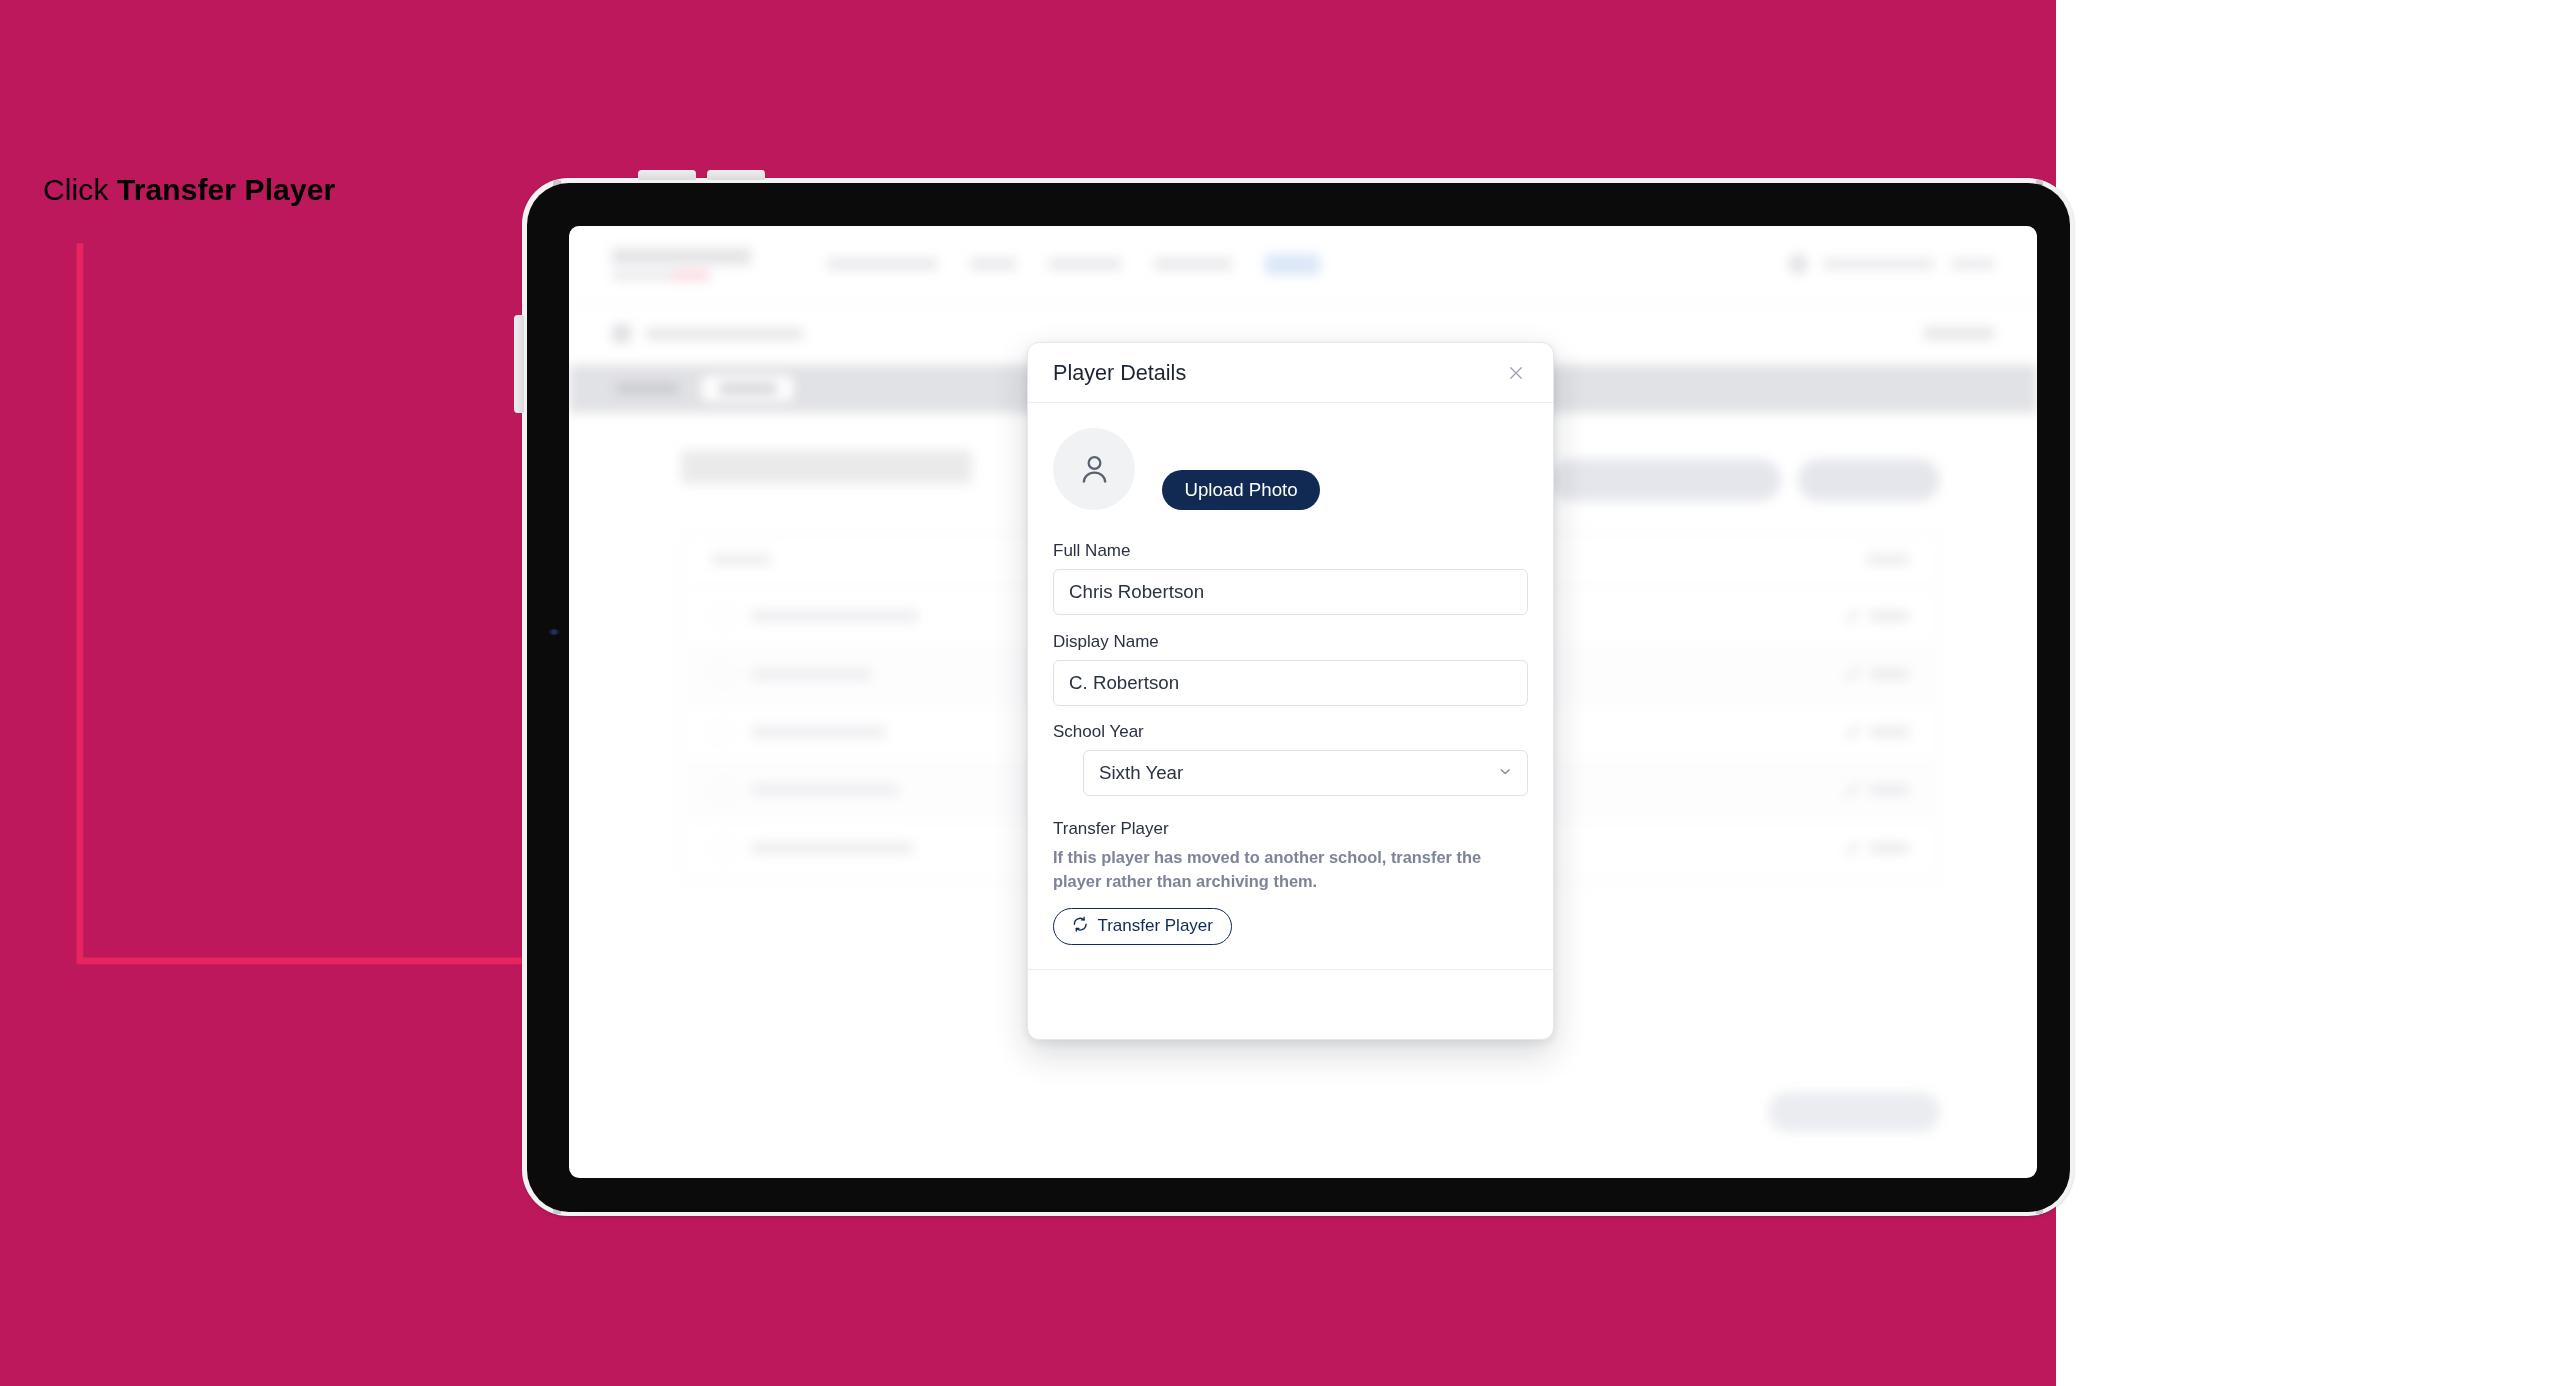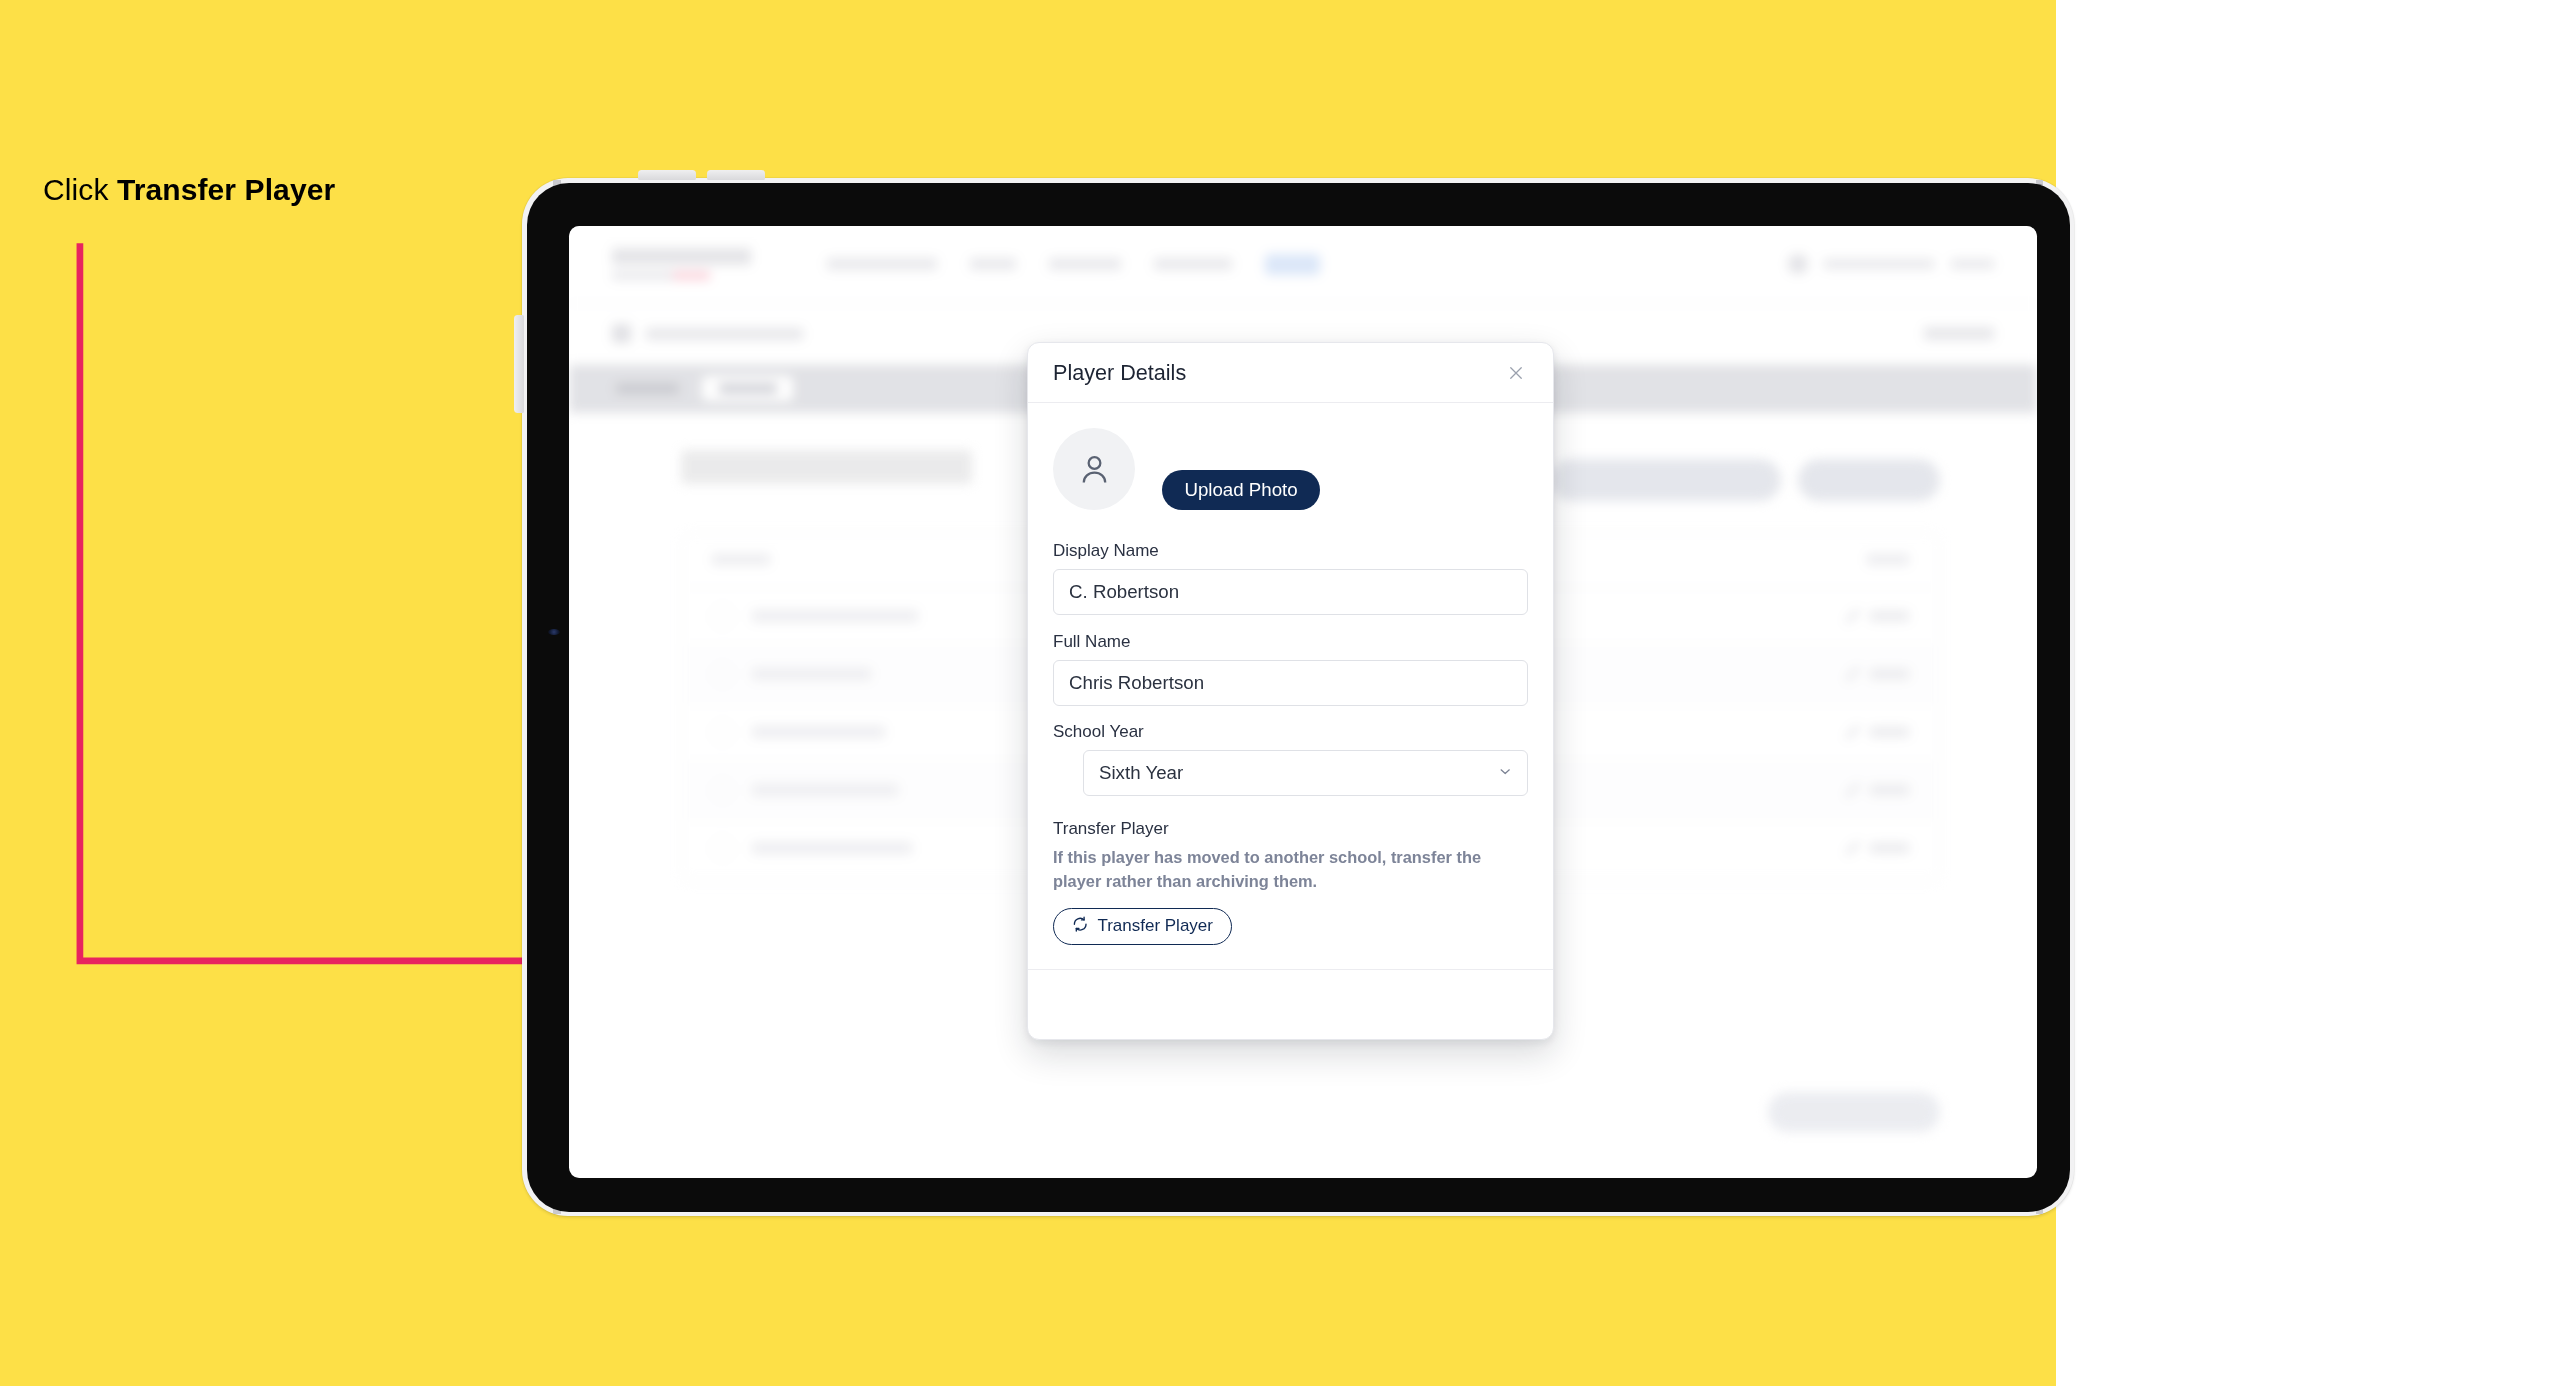--- a/index.html
+++ b/index.html
@@ -2,21 +2,21 @@
 <html style="font-size:12px"><head>
 <meta charset="utf-8">
 <style>
   * { box-sizing: border-box; margin: 0; padding: 0; }
   html, body {
     width: 2576px; height: 1386px;
     background: #ffffff;
     font-family: "Liberation Sans", sans-serif;
     overflow: hidden;
   }
-  .stage { position: relative; width: 2056px; height: 1386px; background:#fde047; }
+  .stage { position: relative; width: 2056px; height: 1386px; background:#be185d; }
 
   
   .anno-top {
     position: absolute; left: 43px; top: 173px;
     font-size: 30px; color: #000; letter-spacing: 0.1px;
     white-space: nowrap;
   }
   .anno-top b { font-weight: 700; }
 
   .anno-bottom {
@@ -354,27 +354,27 @@
         <div class="avatar-circle">
           <svg width="39" height="39" viewBox="0 0 24 24" fill="none" stroke="#5a6272" stroke-width="1.4">
             <circle cx="12" cy="8" r="3.6"></circle>
             <path d="M5.4 20c0-3.6 3-6.1 6.6-6.1s6.6 2.5 6.6 6.1"></path>
           </svg>
         </div>
         <button class="btn-upload">Upload Photo</button>
       </div>
 
       <div class="field">
+        <label class="field-label">Full Name</label>
+        <input class="field-input" value="Chris Robertson" style="">
+      </div>
+
+      <div class="field">
         <label class="field-label">Display Name</label>
         <input class="field-input" value="C. Robertson" style="">
-      </div>
-
-      <div class="field">
-        <label class="field-label">Full Name</label>
-        <input class="field-input" value="Chris Robertson" style="">
       </div>
 
 
       <div class="field">
         <label class="field-label">School Year</label>
         <div class="select-wrap">
           <input class="field-input" readonly="" value="Sixth Year" style="">
           <span class="chev">
             <svg width="16.4" height="16.4" viewBox="0 0 24 24" fill="none" stroke="#7b8293" stroke-width="1.8" stroke-linecap="round" stroke-linejoin="round">
               <path d="M6 9.5 L12 15 L18 9.5"></path>

